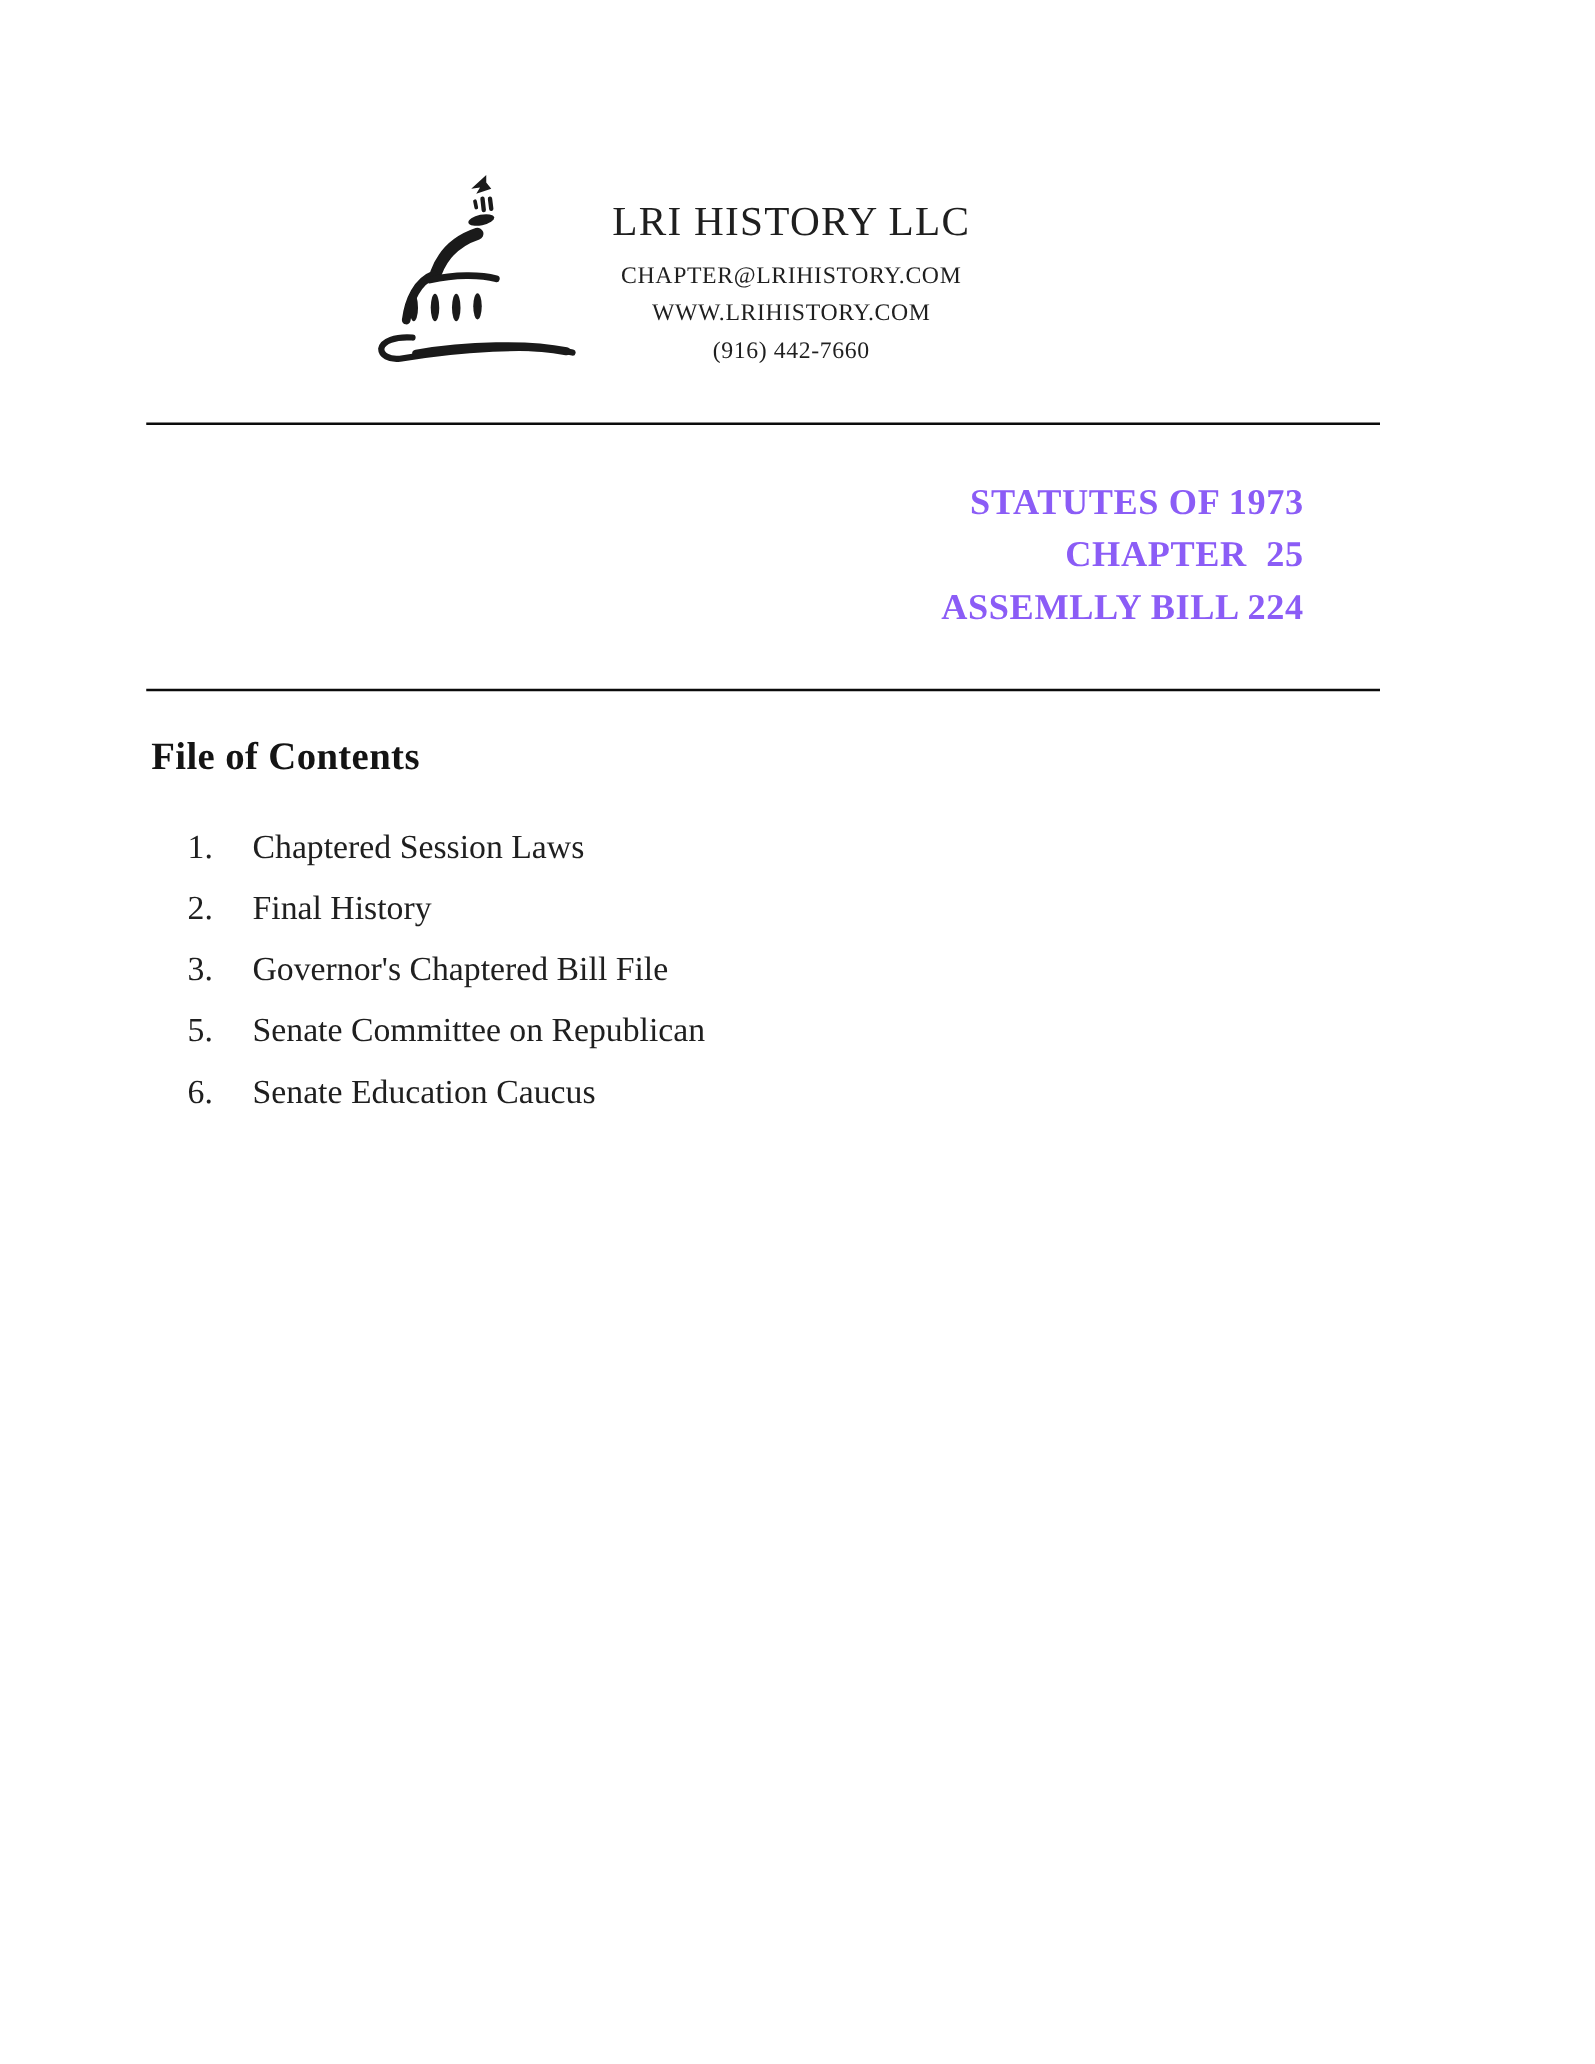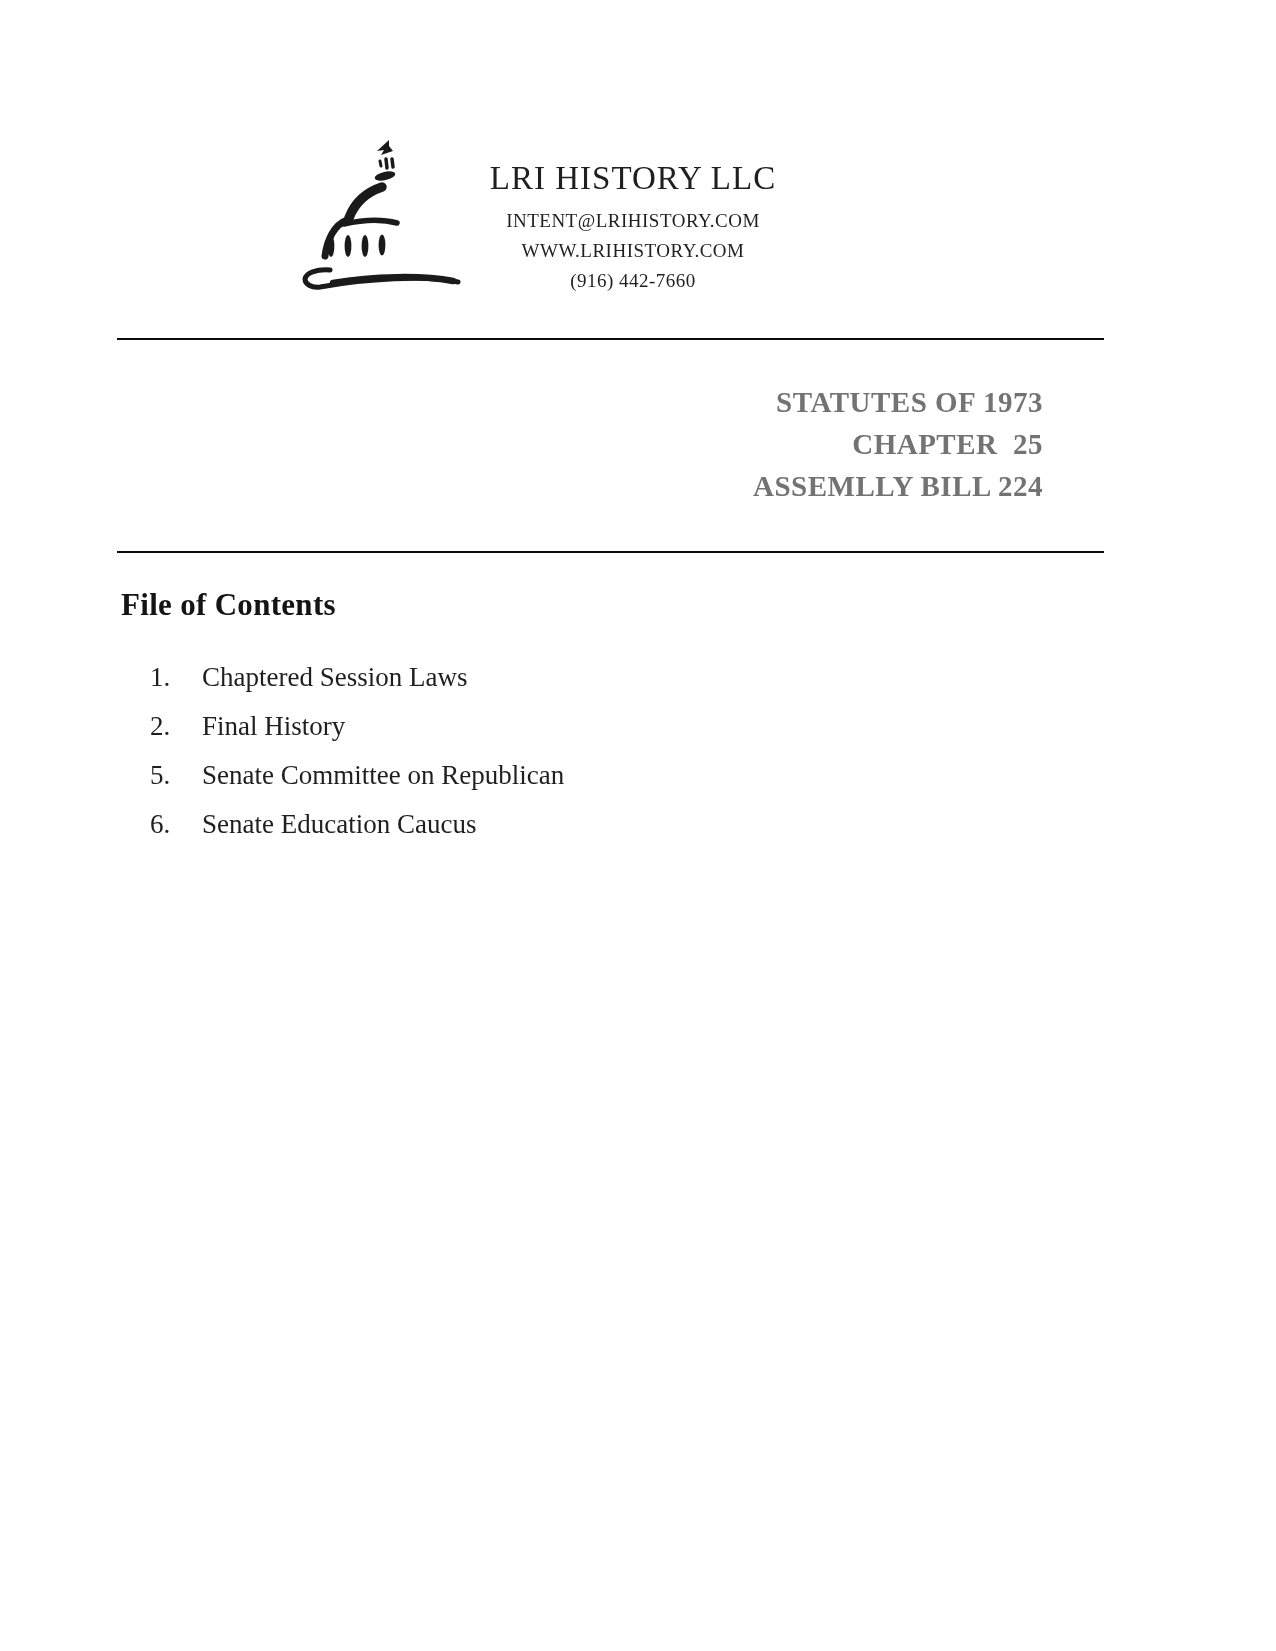--- a/index.html
+++ b/index.html
@@ -61,21 +61,21 @@
 
   
   .title-block {
     position: absolute;
     right: 233px;
     top: 381px;
     text-align: right;
     font-weight: 700;
     font-size: 29px;
     line-height: 42px;
-    color: #737373;
+    color: #8b5cf6;
     letter-spacing: 0.5px;
   }
   .title-line { white-space: pre; }
 
   
   .toc-heading {
     position: absolute;
     left: 121px;
     top: 589px;
     font-size: 31px;
@@ -127,21 +127,21 @@
     <ellipse cx="350" cy="248" rx="3.4" ry="11" fill="#1a1a1a" stroke="none"></ellipse>
     <ellipse cx="367" cy="248" rx="3.4" ry="11" fill="#1a1a1a" stroke="none"></ellipse>
     <ellipse cx="384" cy="247" rx="3.4" ry="10.5" fill="#1a1a1a" stroke="none"></ellipse>
 
     <path d="M332,272 C318,271 308,275 307,281 C307,286 313,290 322,289 C368,281 428,277 460,284" stroke-width="5"></path>
     <path d="M335,285 C375,278 425,277 455,283" stroke-width="6.5"></path>
   </svg>
 
   <div class="company">
     <div class="company-name">LRI HISTORY LLC</div>
-    <div class="company-contact">INTENT@LRIHISTORY.COM</div>
+    <div class="company-contact">CHAPTER@LRIHISTORY.COM</div>
     <div class="company-contact">WWW.LRIHISTORY.COM</div>
     <div class="company-contact">(916) 442-7660</div>
   </div>
 
   <div class="rule rule-top"></div>
 
   <div class="title-block">
     <div class="title-line">STATUTES OF 1973</div>
     <div class="title-line">CHAPTER  25</div>
     <div class="title-line">ASSEMLLY BILL 224</div>
@@ -152,20 +152,23 @@
   <div class="toc-heading">File of Contents</div>
 
   <ol class="toc-list">
     <li class="toc-item">
       <span class="toc-num">1.</span><span>Chaptered Session Laws</span>
     </li>
     <li class="toc-item">
       <span class="toc-num">2.</span><span>Final History</span>
     </li>
     <li class="toc-item">
+      <span class="toc-num">3.</span><span>Governor's Chaptered Bill File</span>
+    </li>
+    <li class="toc-item">
       <span class="toc-num">5.</span><span>Senate Committee on Republican</span>
     </li>
     <li class="toc-item">
       <span class="toc-num">6.</span><span>Senate Education Caucus</span>
     </li>
   </ol>
 
 </div>
 
 </body></html>

